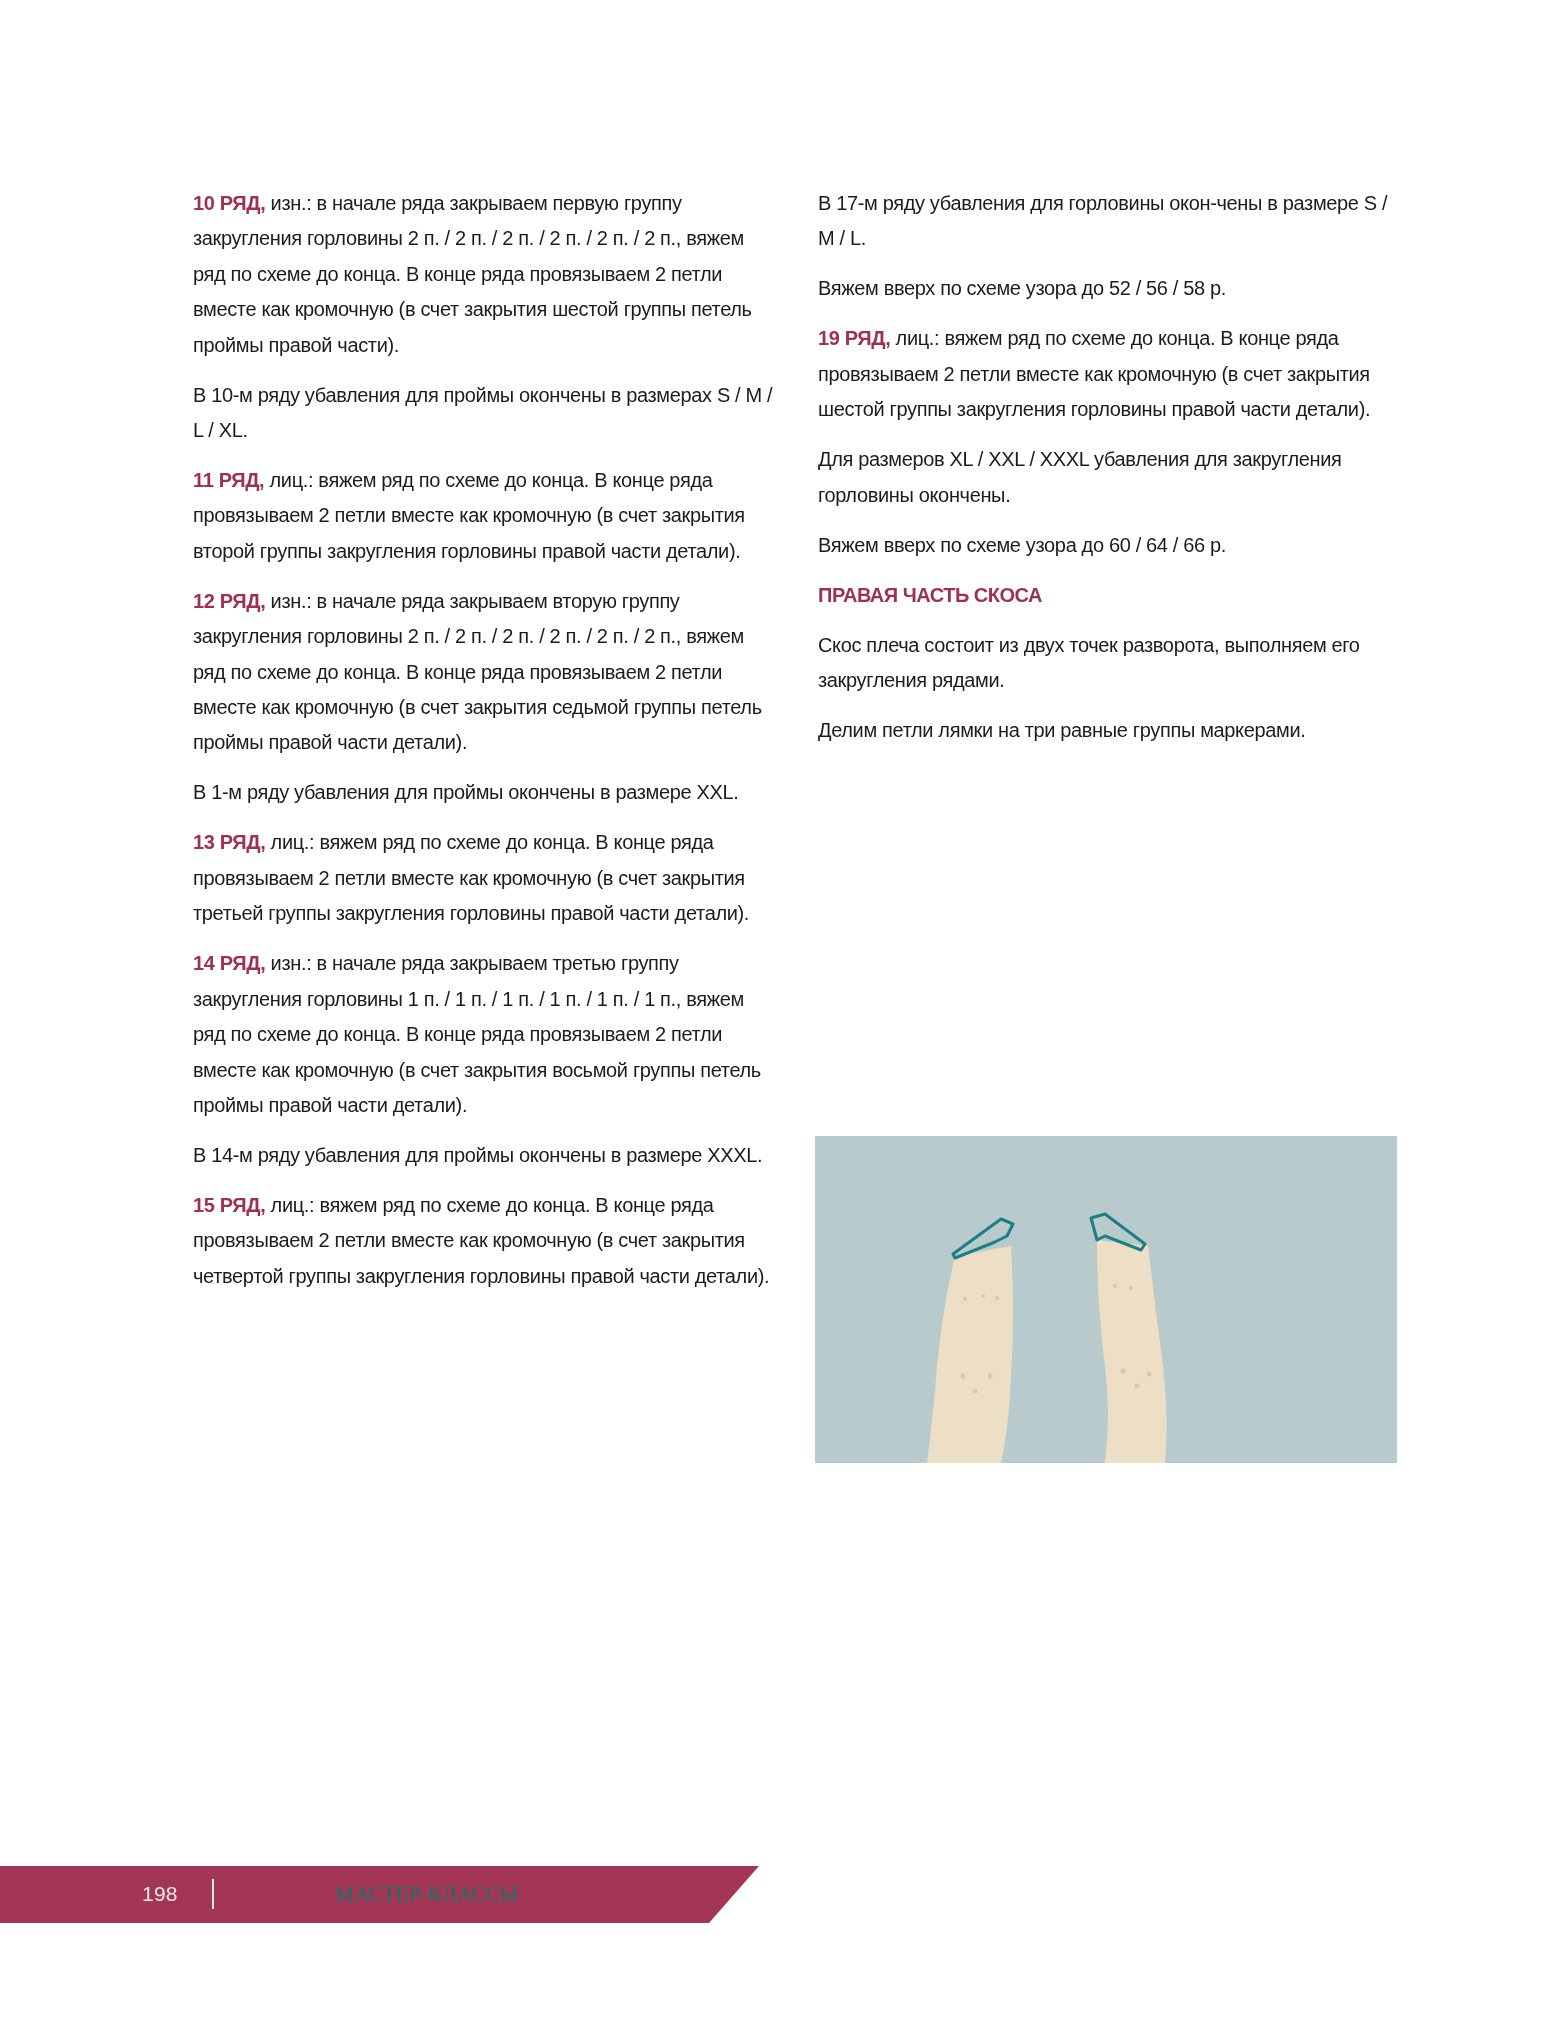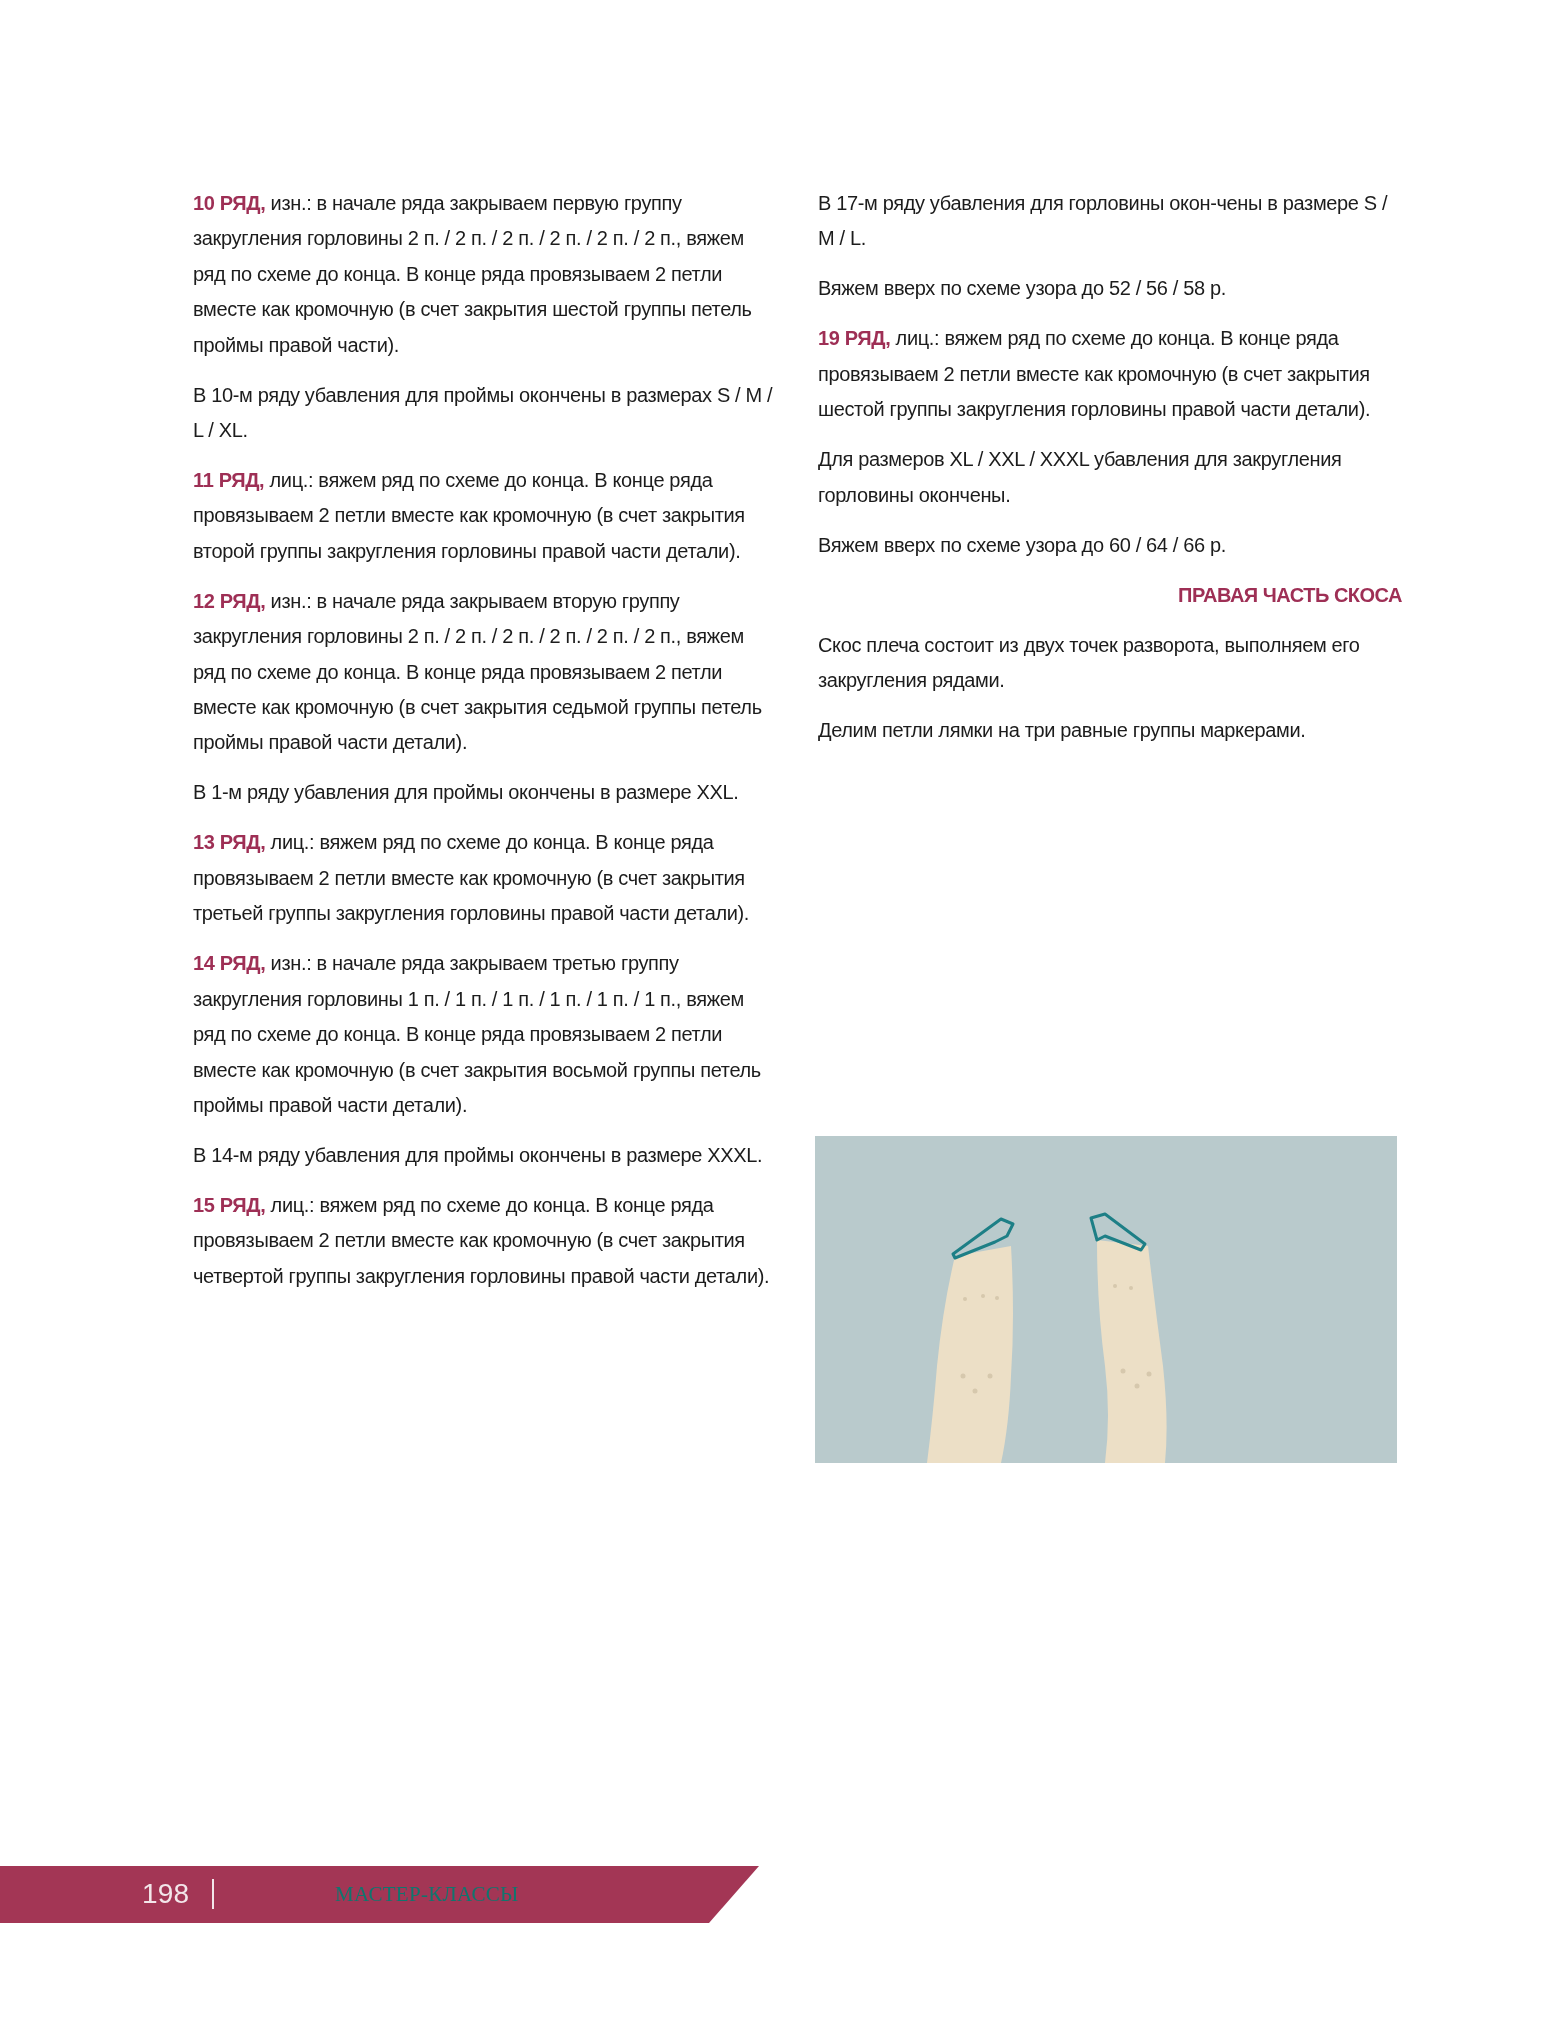--- a/index.html
+++ b/index.html
@@ -11,35 +11,35 @@
   .col {
     position: absolute; top: 186px; width: 584px;
     font-size: 20px; line-height: 35.4px; letter-spacing: -0.35px;
   }
   .col.left { left: 193px; }
   .col.right { left: 818px; }
   .col p { margin: 0 0 14.6px 0; }
   .rowlabel { color: #9e2f55; font-weight: bold; }
   .heading {
     color: #9e2f55; font-weight: bold; text-transform: uppercase;
-    margin: 0 0 14px 0; letter-spacing: -0.5px; text-align: right;
+    margin: 0 0 14px 0; letter-spacing: -0.5px;
   }
   .photo {
     position: absolute; left: 815px; top: 1136px; width: 582px; height: 327px;
     background: #b9cacc; overflow: hidden;
   }
   .photo svg { display: block; width: 100%; height: 100%; }
   .footer-bar {
     position: absolute; left: 0; top: 1866px; width: 760px; height: 57px;
     background: #a33655;
     clip-path: polygon(0 0, 759px 0, 709px 57px, 0 57px);
   }
   .footer-page {
     position: absolute; left: 142px; top: 1880px; color: #f3e6ea;
-    font-size: 28px; line-height: 28px; letter-spacing: 0.2px;
+    font-size: 21px; line-height: 28px; letter-spacing: 0.2px;
   }
   .footer-divider {
     position: absolute; left: 212px; top: 1879px; width: 1.5px; height: 30px;
     background: #f3e6ea;
   }
   .footer-section {
     position: absolute; left: 335px; top: 1880px; color: #0f766e;
     font-size: 21px; line-height: 28px; letter-spacing: 0.3px; font-family: Liberation Serif, serif;
   }
 </style>

